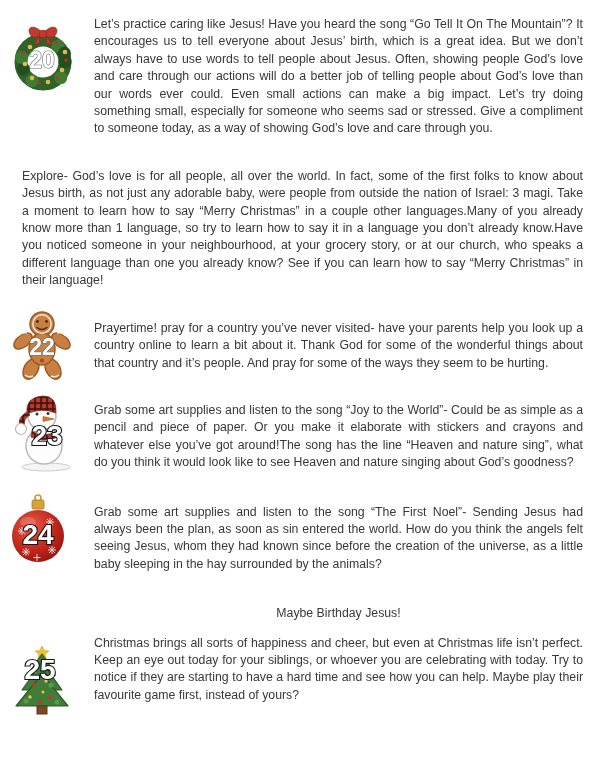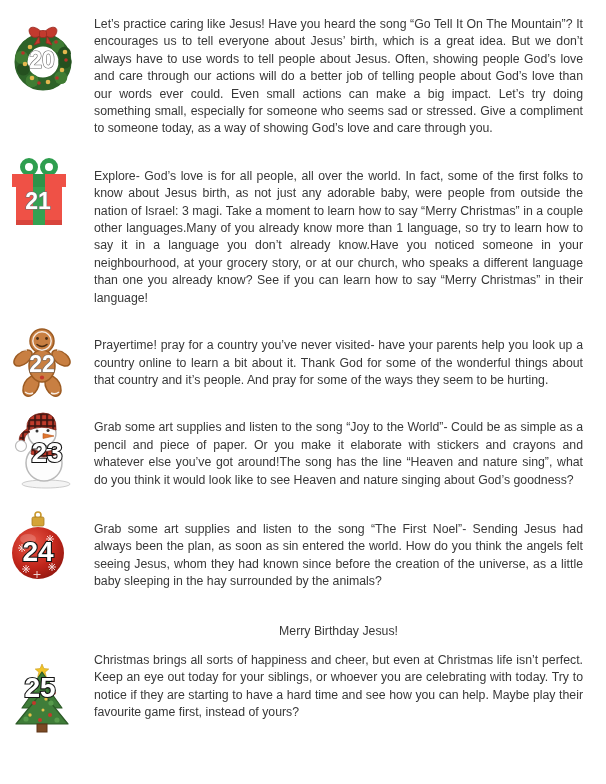--- a/index.html
+++ b/index.html
@@ -71,32 +71,20 @@
         </g>
         <text class="num num-sm" x="32" y="46" text-anchor="middle">20</text>
       </svg>
     </div>
     <div class="text-col">
       <p class="para">Let’s practice caring like Jesus! Have you heard the song “Go Tell It On The Mountain”? It encourages us to tell everyone about Jesus’ birth, which is a great idea. But we don’t always have to use words to tell people about Jesus. Often, showing people God’s love and care through our actions will do a better job of telling people about God’s love than our words ever could. Even small actions can make a big impact. Let’s try doing something small, especially for someone who seems sad or stressed. Give a compliment to someone today, as a way of showing God’s love and care through you.</p>
     </div>
   </section>
 
   <section class="entry e21">
-    <div class="icon-col">
-      <svg class="icon i-gift" width="58" height="72" viewBox="0 0 58 72">
-        <circle cx="19" cy="9" r="6.5" fill="none" stroke="#2f9e4f" stroke-width="5"></circle>
-        <circle cx="39" cy="9" r="6.5" fill="none" stroke="#2f9e4f" stroke-width="5"></circle>
-        <rect x="6" y="29" width="46" height="38" fill="#ef5146"></rect>
-        <rect x="6" y="62" width="46" height="5" fill="#d8453c"></rect>
-        <rect x="2" y="16" width="54" height="13" fill="#ef5146"></rect>
-        <rect x="23" y="16" width="12" height="51" fill="#35a152"></rect>
-        <rect x="23" y="16" width="12" height="13" fill="#2f9349"></rect>
-        <text class="num num-sm" x="28" y="51" text-anchor="middle">21</text>
-      </svg>
-    </div>
     <div class="text-col">
       <p class="para">Explore- God’s love is for all people, all over the world. In fact, some of the first folks to know about Jesus birth, as not just any adorable baby, were people from outside the nation of Israel: 3 magi. Take a moment to learn how to say “Merry Christmas” in a couple other languages.Many of you already know more than 1 language, so try to learn how to say it in a language you don’t already know.Have you noticed someone in your neighbourhood, at your grocery story, or at our church, who speaks a different language than one you already know? See if you can learn how to say “Merry Christmas” in their language!</p>
     </div>
   </section>
 
   <section class="entry e22">
     <div class="icon-col">
       <svg class="icon i-ginger" width="64" height="76" viewBox="0 0 64 76">
         <g fill="#c87f42" stroke="#9c5b22" stroke-width="1.5">
           <ellipse cx="13" cy="33" rx="10.5" ry="6" transform="rotate(-38 13 33)"></ellipse>
@@ -208,18 +196,18 @@
         </g>
         <g fill="#e8c24a">
           <circle cx="36" cy="36" r="1.7"></circle>
             <circle cx="20" cy="52" r="1.7"></circle>
             <circle cx="33" cy="47" r="1.5"></circle>
         </g>
         <text class="num num-lg" x="30" y="34" text-anchor="middle">25</text>
       </svg>
     </div>
     <div class="text-col">
-      <div class="center-line">Merry Birthday Jesus!</div>
+      <div class="center-line">Maybe Birthday Jesus!</div>
       <p class="para">Christmas brings all sorts of happiness and cheer, but even at Christmas life isn’t perfect. Keep an eye out today for your siblings, or whoever you are celebrating with today. Try to notice if they are starting to have a hard time and see how you can help. Maybe play their favourite game first, instead of yours?</p>
     </div>
   </section>
 
 </main>
 
 </body></html>

